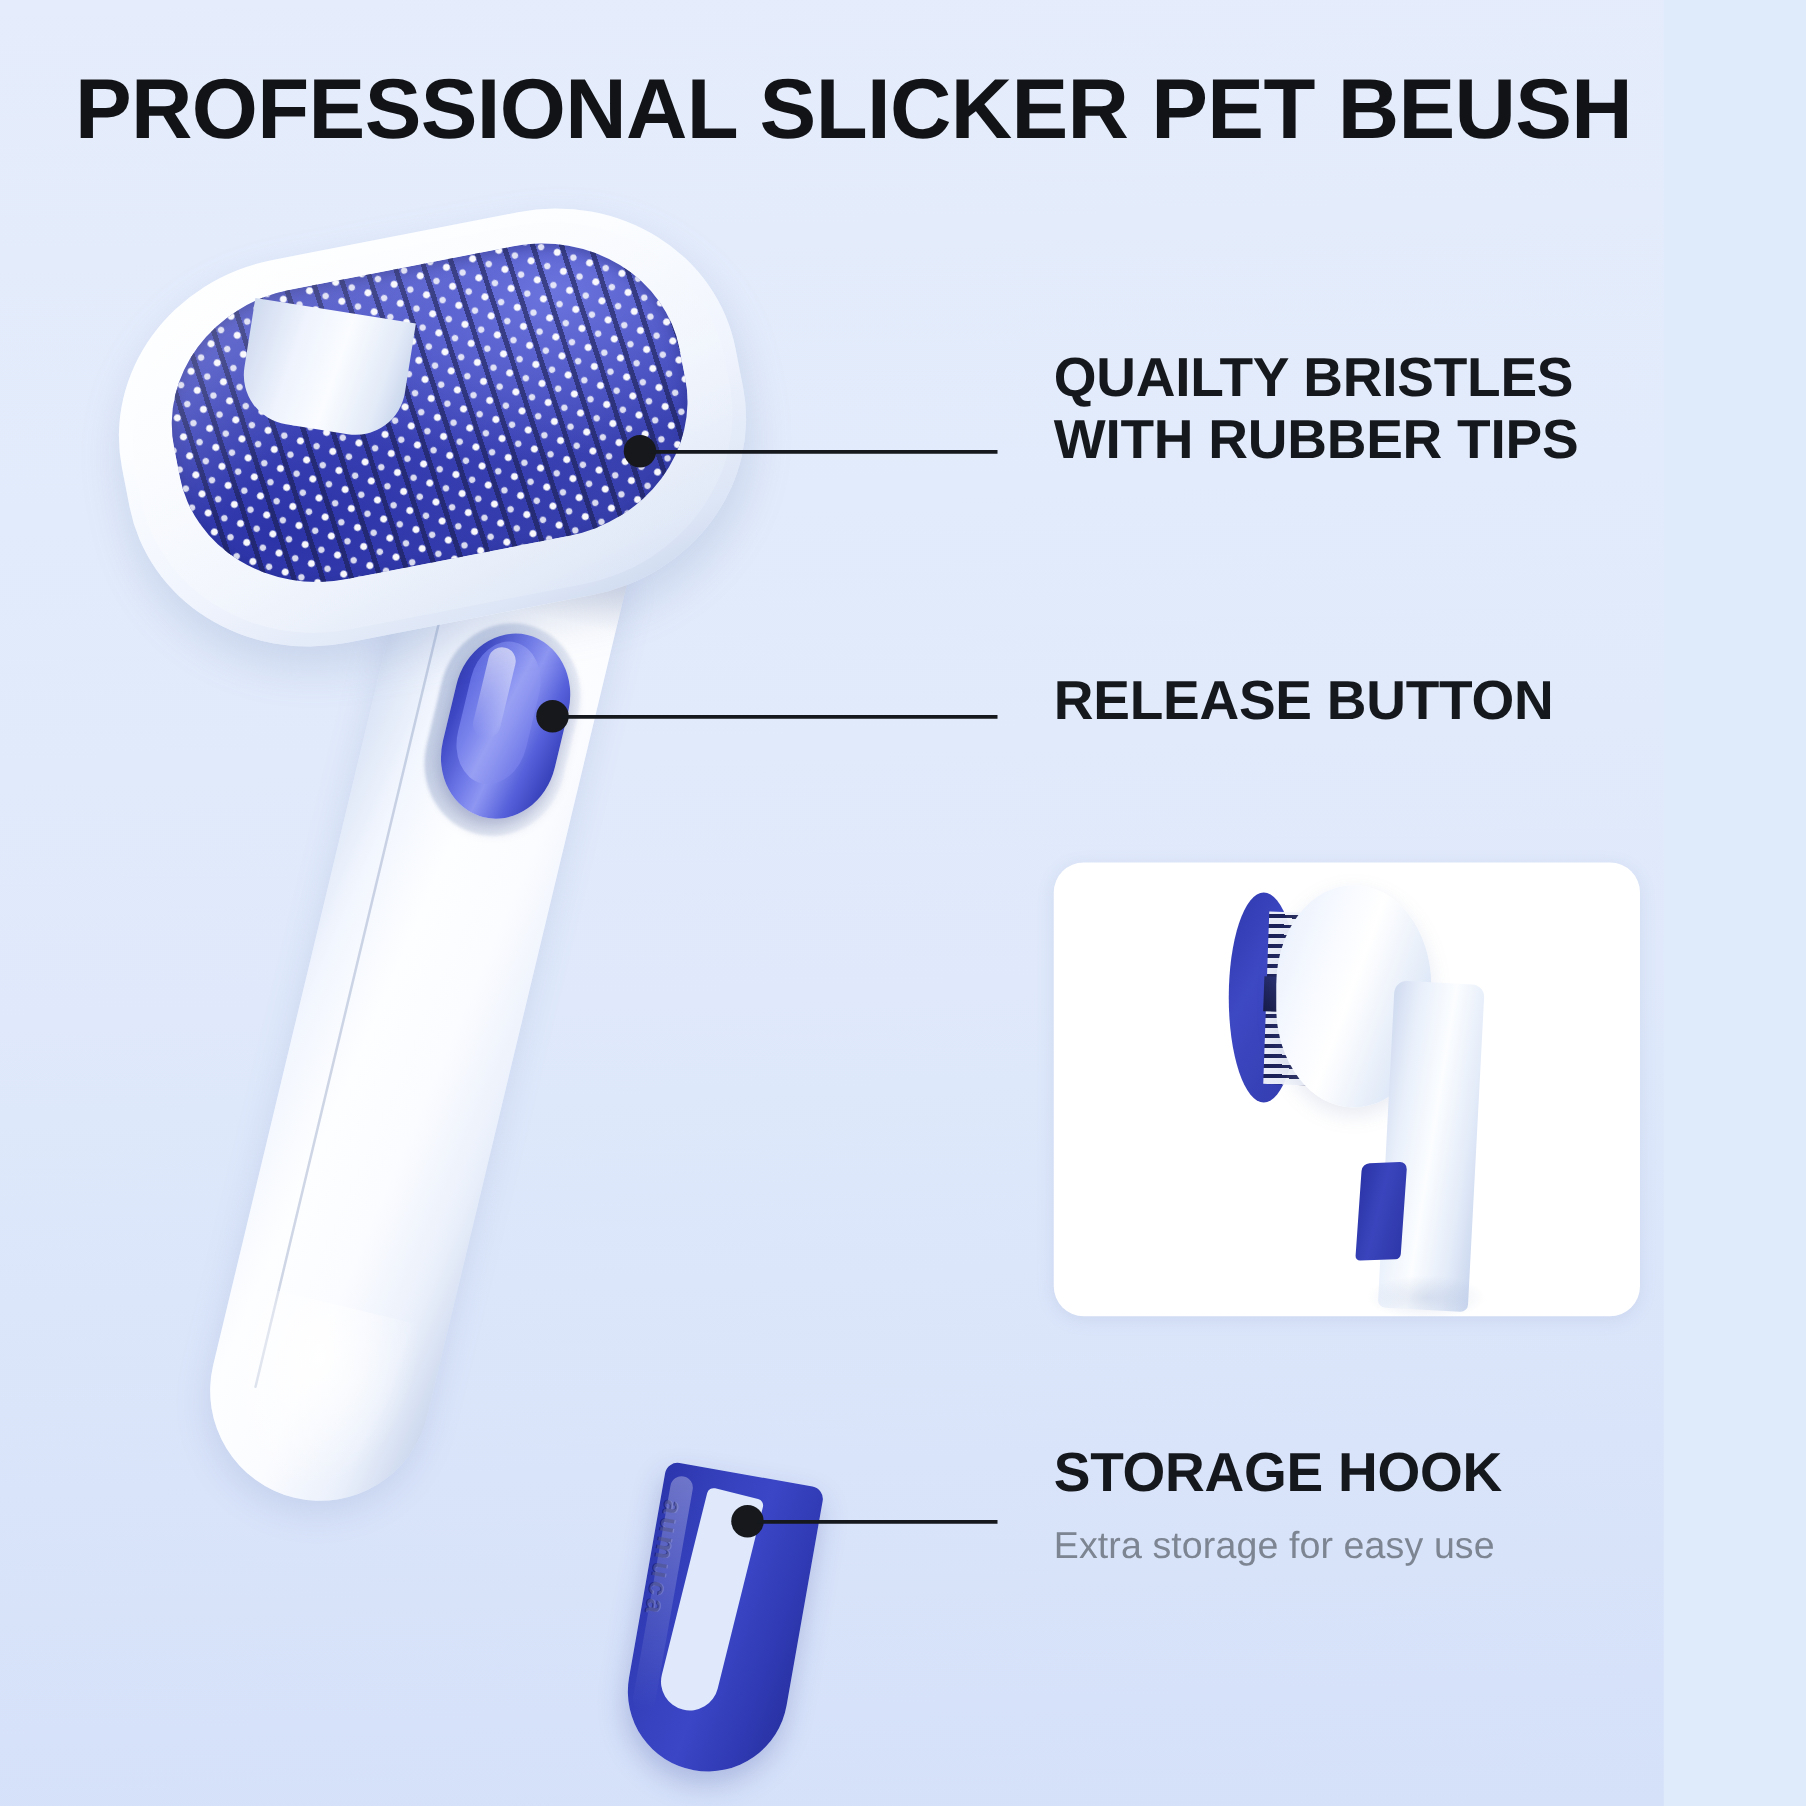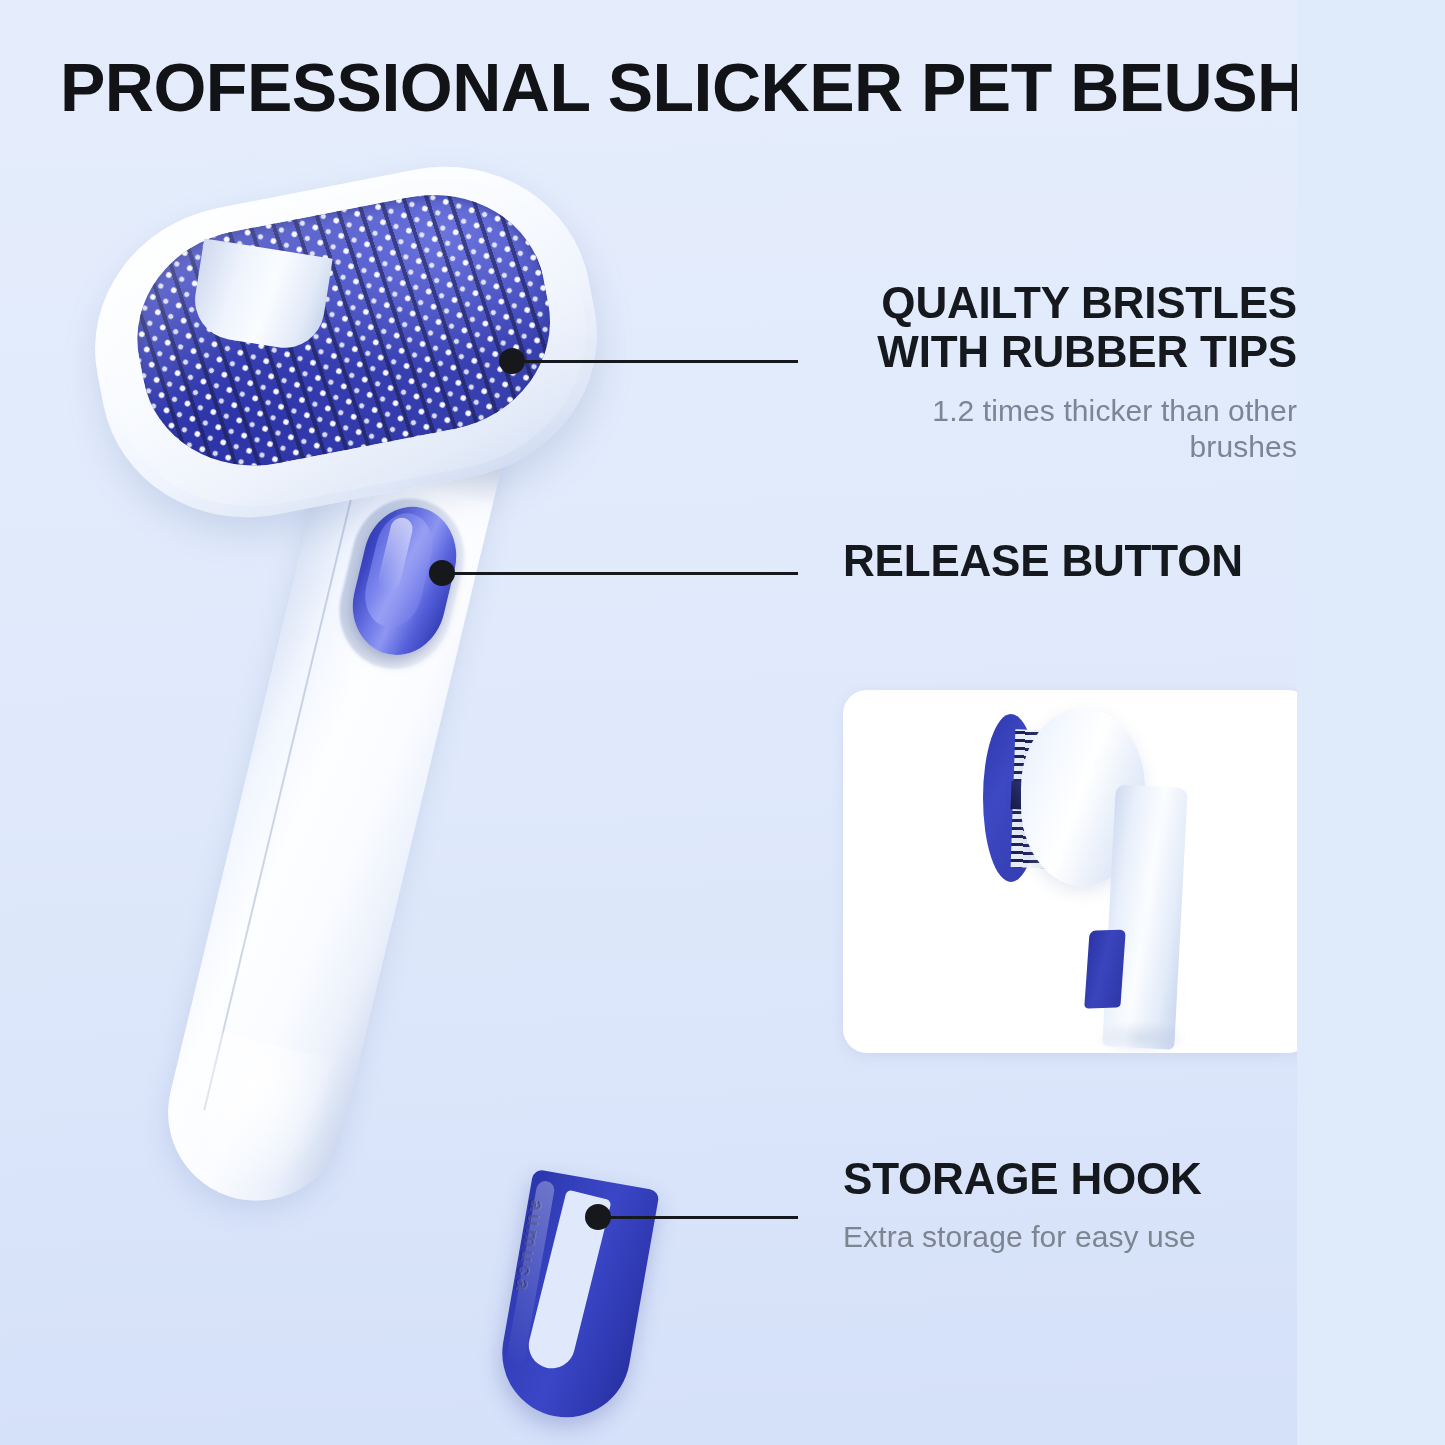--- a/index.html
+++ b/index.html
@@ -5,41 +5,42 @@
   html,body{margin:0;padding:0;}
   body{
     width:1445px;height:1445px;overflow:hidden;
     font-family:"Liberation Sans", sans-serif;
     background:#dfeafb;
   }
   #stage{
     position:relative;width:1297px;height:1445px;
     background:linear-gradient(178deg,#e5edfc 0%,#e2ebfb 28%,#dfe9fb 55%,#d9e4fa 80%,#d5e1f9 100%);
     overflow:hidden;
+    padding-left:34px;
   }
 
   
   #title{
     position:absolute;left:60px;top:52px;width:1340px;
     font-size:68px;font-weight:700;letter-spacing:-0.5px;
     color:#111317;line-height:1.05;white-space:nowrap;
     font-family:"Liberation Sans", sans-serif;
   }
 
   
   .callout{position:absolute;left:843px;}
   .callout .head{
     font-size:44px;font-weight:700;color:#15181d;
     line-height:1.12;letter-spacing:-0.2px;
   }
   .callout .sub{
     font-size:30px;font-weight:400;color:#7c8591;
     margin-top:16px;line-height:1.2;letter-spacing:0.1px;
   }
-  #co-bristles{top:278px;text-align:right;}
+  #co-bristles{top:278px;}
   #co-release{top:536px;}
   #co-hook{top:1154px;}
 
   
   .leader{position:absolute;height:3px;background:#15181d;}
   .dot{position:absolute;width:26px;height:26px;border-radius:50%;background:#16181c;}
 
   #lead-1{left:520px;top:360px;width:278px;}
   #dot-1{left:499px;top:348px;}
   #lead-2{left:450px;top:572px;width:348px;}
@@ -305,21 +306,20 @@
   <div class="leader" id="lead-2"></div>
 
   <div class="dot" id="dot-3"></div>
   <div class="leader" id="lead-3"></div>
 
   <div class="callout" id="co-bristles">
     <div class="head">
       <div>QUAILTY BRISTLES</div>
       <div>WITH RUBBER TIPS</div>
     </div>
-    <div class="sub">1.2 times thicker than other brushes</div>
   </div>
 
   <div class="callout" id="co-release">
     <div class="head">
       <div>RELEASE BUTTON</div>
     </div>
   </div>
 
   <div id="inset-card">
     <div class="inset-art" id="in-bluepad"></div>

